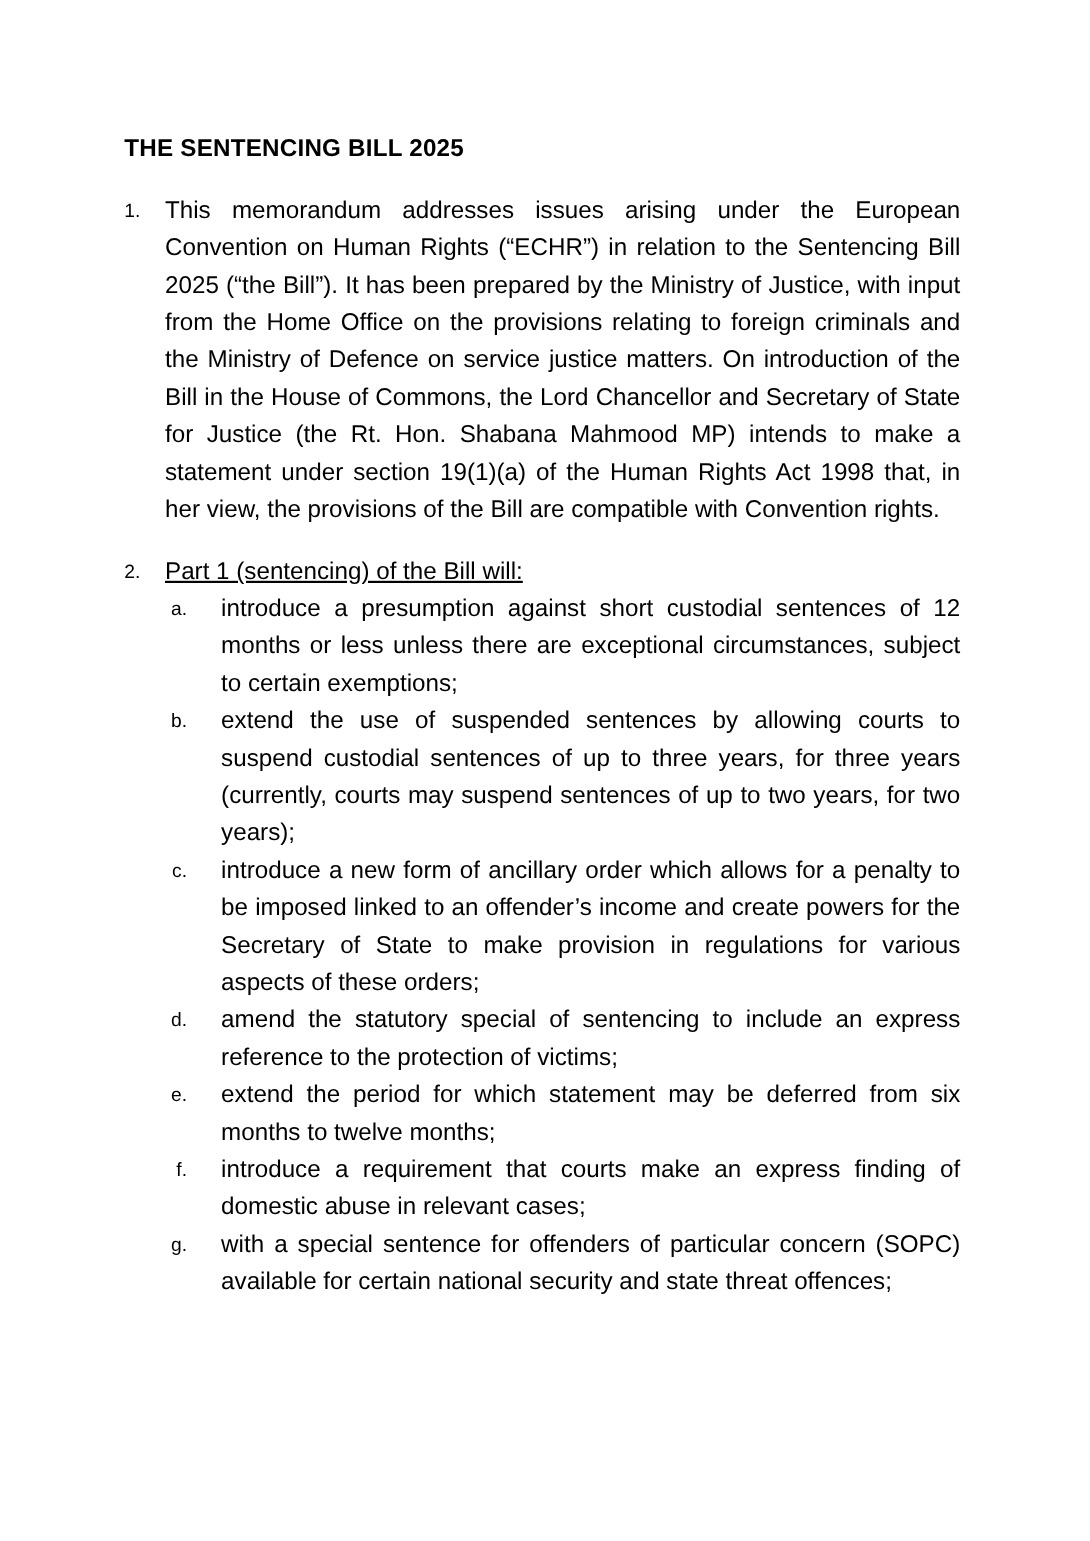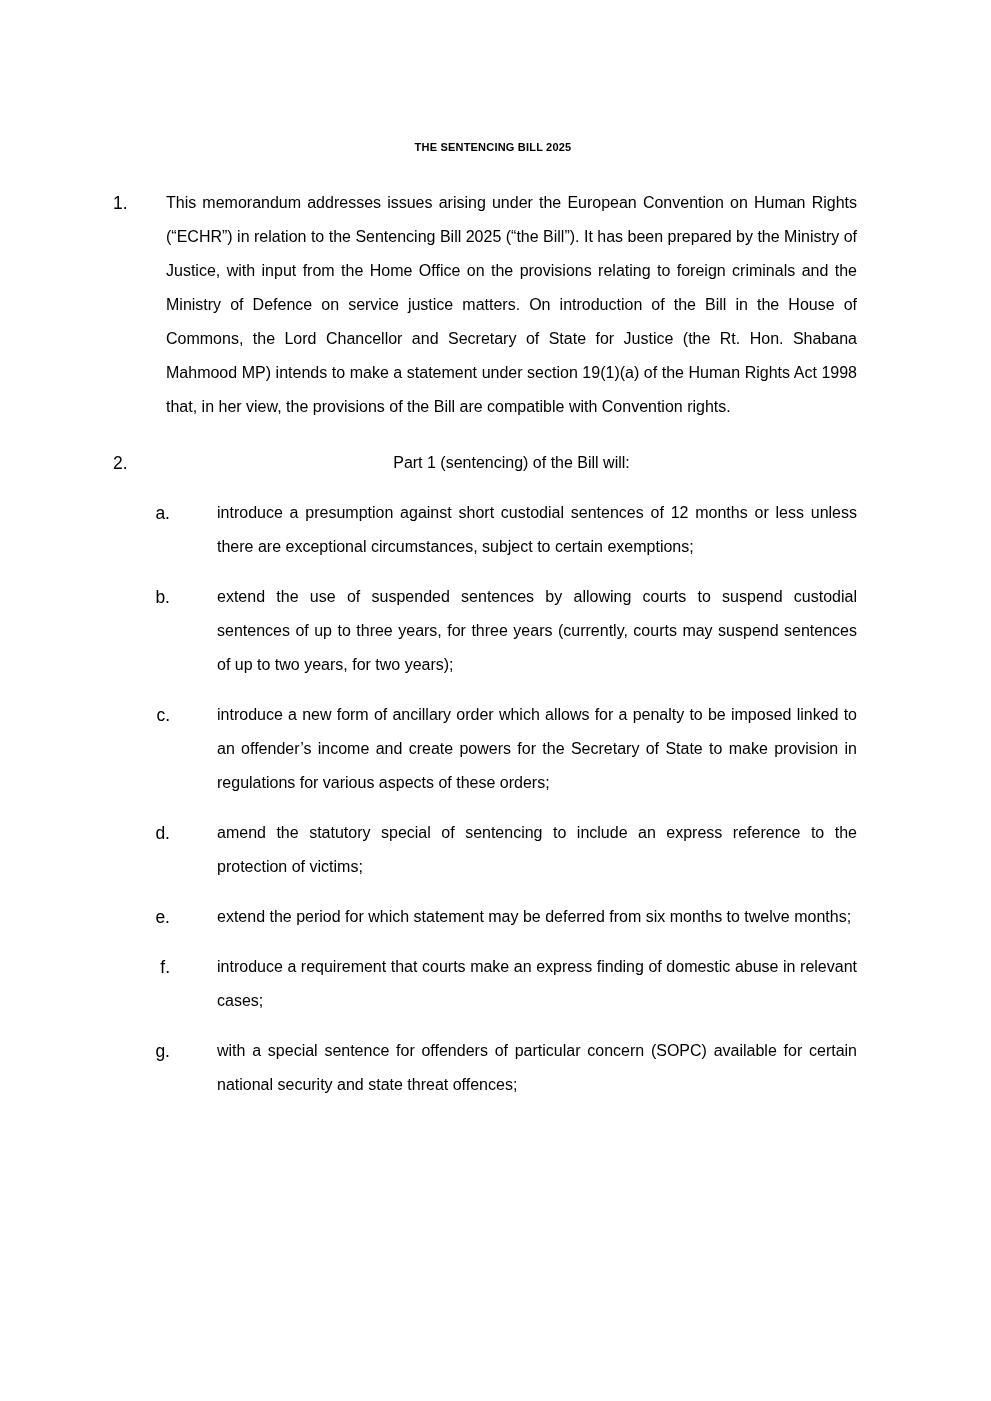--- a/index.html
+++ b/index.html
@@ -23,26 +23,25 @@
   .content {
     position: absolute;
     left: 113px;
     top: 0;
     width: 760px;
   }
   .title-block {
     padding-top: 118px;
   }
   .doc-title {
-    text-align: center;
     font-weight: bold;
-    font-size: 11px;
+    font-size: 22px;
     letter-spacing: 0.2px;
     line-height: 34px;
-    margin: 12px;
+    margin: 0;
   }
   .doc-title.second {
     margin-top: 19px;
   }
   .section-heading {
     font-weight: bold;
     font-size: 17.5px;
     text-decoration: underline;
     text-underline-offset: 3px;
     margin: 0;
@@ -60,29 +59,30 @@
     margin-top: 22px;
   }
   ol.num-list > li .marker {
     position: absolute;
     left: 0;
     top: 0;
     font-size: 17.5px;
     line-height: 34px;
   }
   .para {
-    font-size: 16px;
+    font-size: 22px;
     line-height: 34px;
     text-align: justify;
     text-justify: inter-word;
-    margin: 16px;
+    margin: 0;
     hyphens: none;
   }
   .para.nojustify {
-    text-align: center;
+    text-align: left;
+    text-decoration: underline;
   }
   ol.alpha-list {
     list-style: none;
     margin: 0;
     padding: 0;
   }
   ol.alpha-list > li {
     position: relative;
     margin-left: 60px;
     padding-left: 28px;

